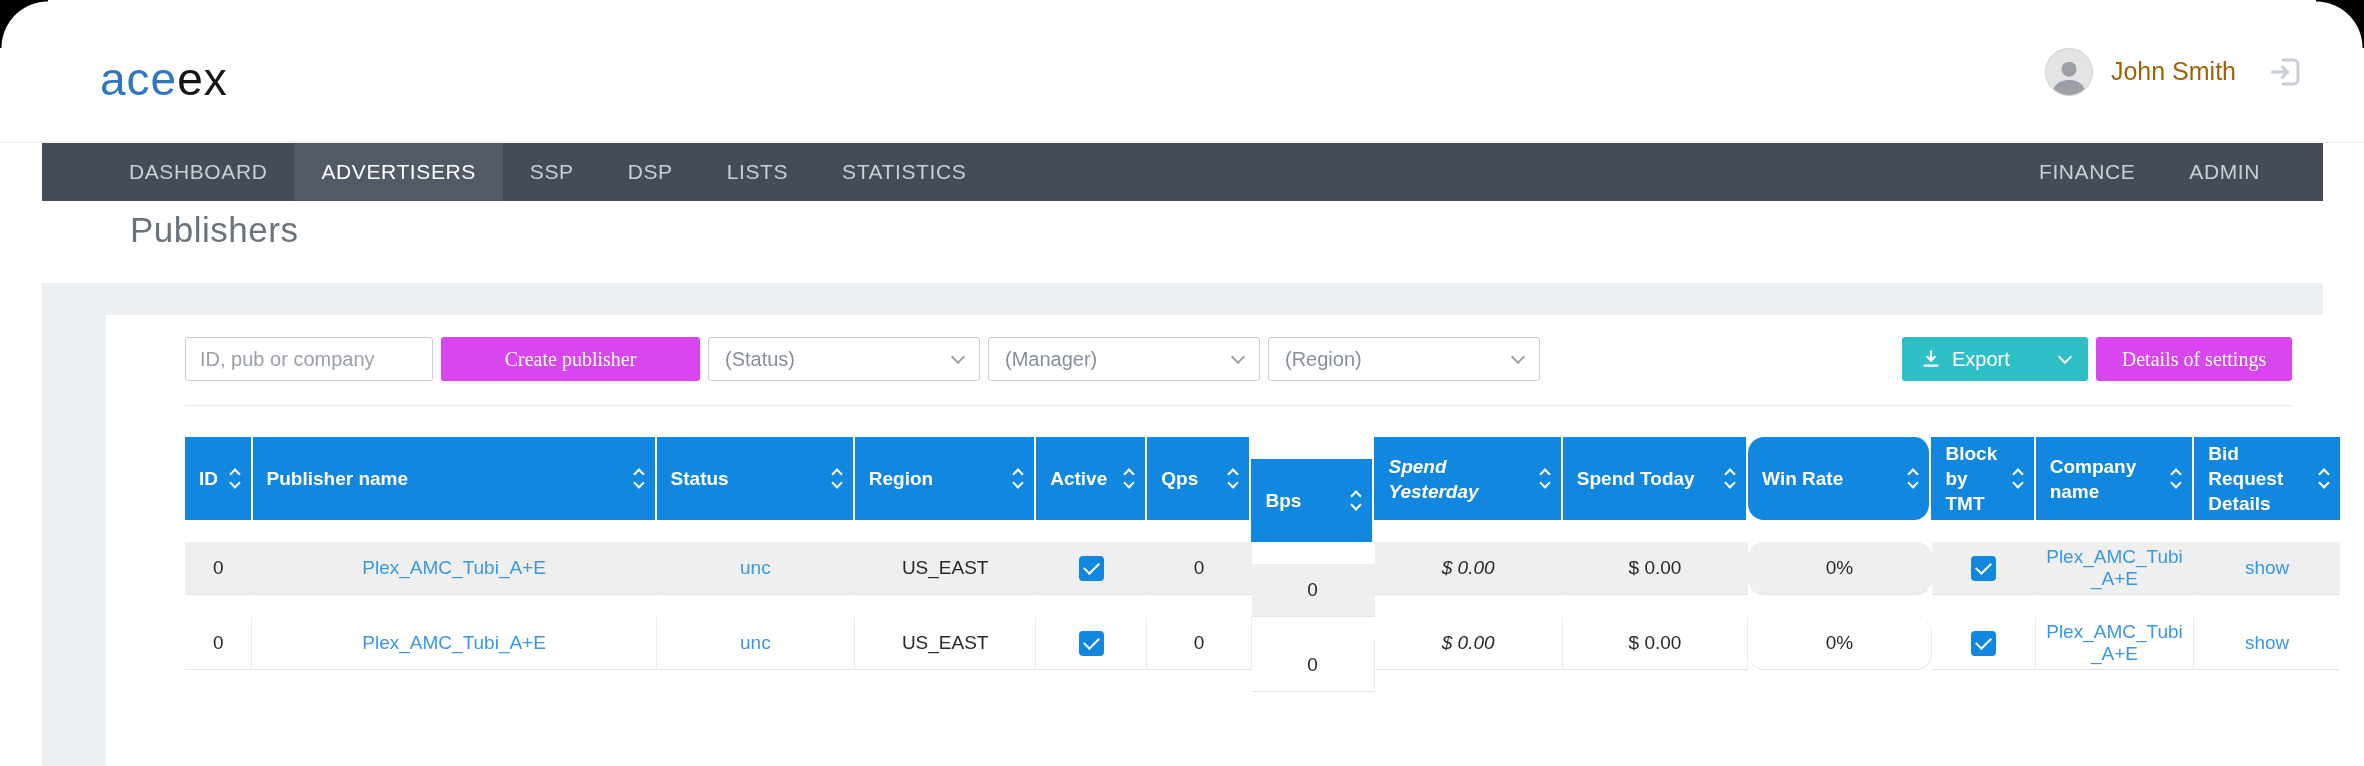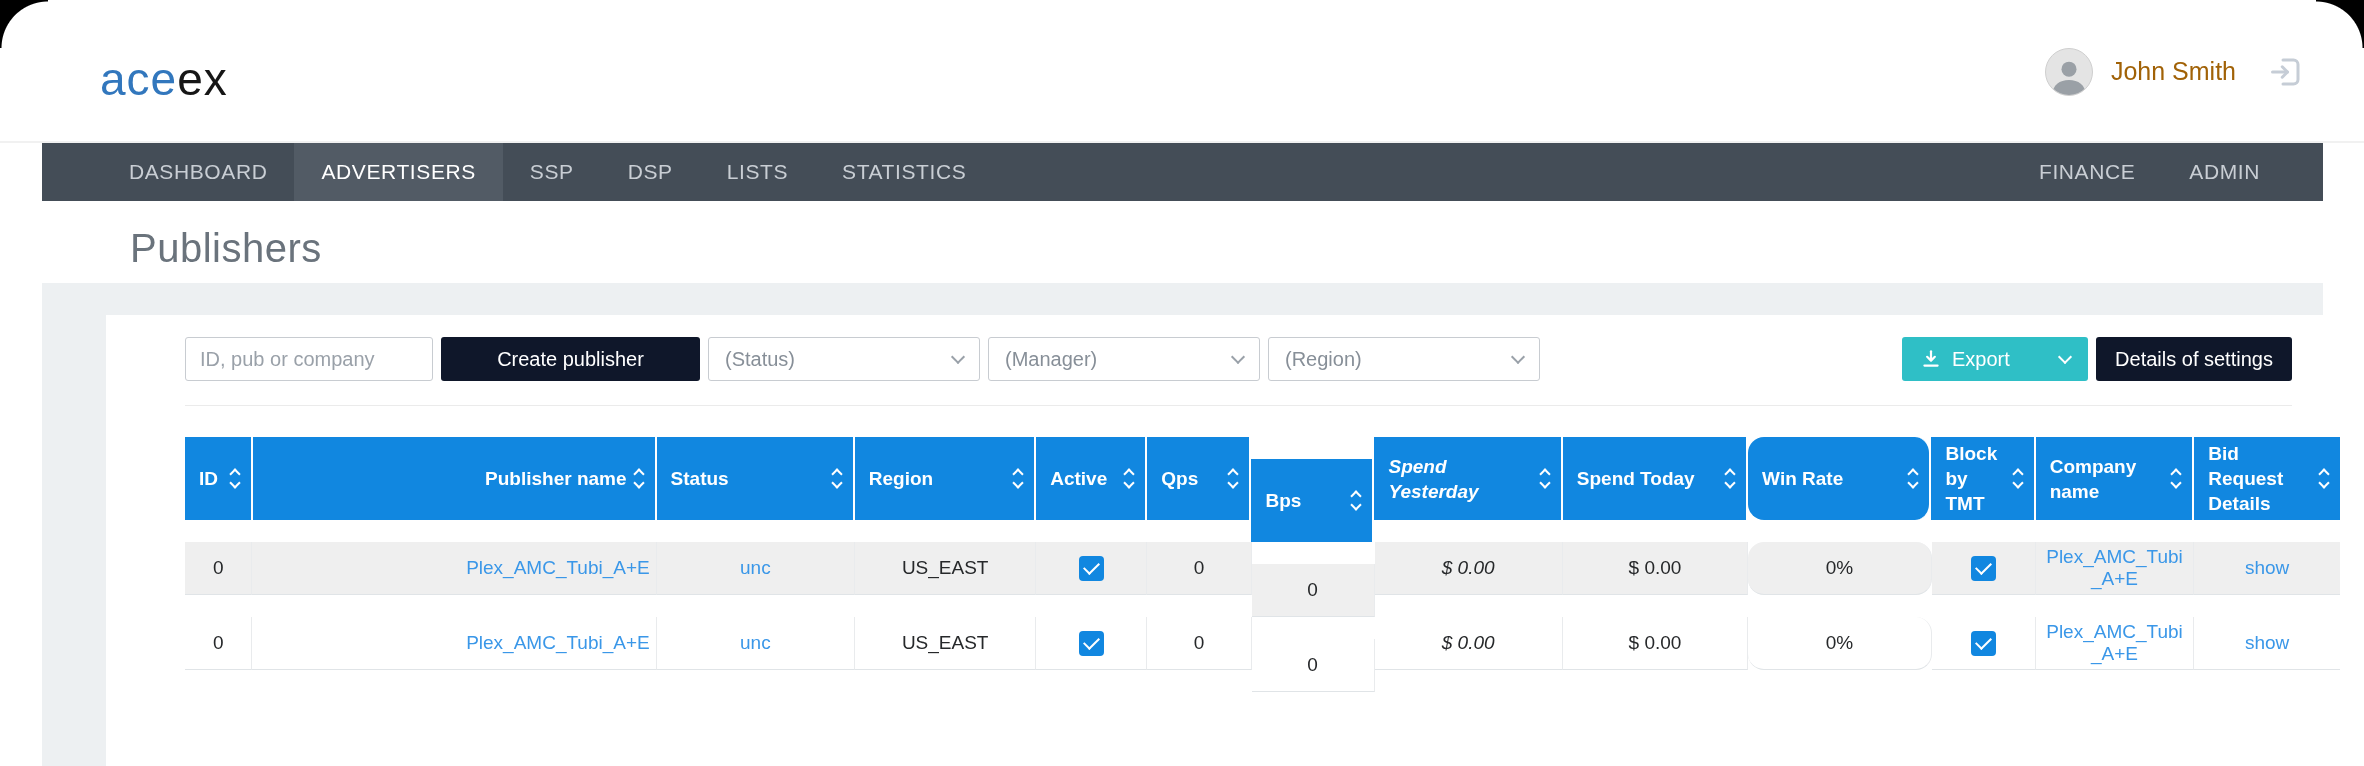--- a/index.html
+++ b/index.html
@@ -23,34 +23,34 @@
 
   
   .nav { position:absolute; top:143px; left:42px; width:2281px; height:58px; background:#444d57; display:flex; align-items:stretch; font-size:21px; letter-spacing:0.6px; color:#c9ced4; }
   .nav-left { display:flex; margin-left:60px; }
   .nav-item { display:flex; align-items:center; padding:0 27px; cursor:pointer; white-space:nowrap; }
   .nav-item.active { background:#525b65; color:#ffffff; }
   .nav-spacer { flex:1; }
   .nav-right { display:flex; margin-right:36px; }
 
   
-  .page-title { position:absolute; top:226px; left:130px; font-size:40px; color:#6a737c; letter-spacing:0.5px; }
+  .page-title { position:absolute; top:210px; left:130px; font-size:35px; color:#6a737c; letter-spacing:0.5px; }
 
   
   .content-bg { position:absolute; top:283px; left:42px; width:2281px; height:483px; background:#edf0f2; }
 
   
   .card { position:absolute; top:315px; left:106px; width:2217px; height:451px; background:#ffffff;padding-left:48px; }
 
   
   .toolbar { display:flex; gap:8px; padding:22px 31px 0 31px; height:66px; }
   .search-input { width:248px; height:44px; border:1px solid #c8ccd1; border-radius:3px; padding:0 14px; font-size:20px; color:#3c4248; outline:none; font-family:"Liberation Sans",sans-serif; }
   .search-input::placeholder { color:#9aa1a9; }
   .btn { height:44px; border:none; border-radius:3px; font-size:20px; color:#fff; cursor:pointer; font-family:"Liberation Sans",sans-serif; display:flex; align-items:center; justify-content:center; }
-  .btn-blue { background:#0f172a; }
+  .btn-blue { background:#d946ef;font-family:Liberation Serif, serif; }
   .btn-create { width:259px; }
   .select { width:272px; height:44px; border:1px solid #c8ccd1; border-radius:3px; background:#fff; display:flex; align-items:center; justify-content:space-between; padding:0 16px; font-size:20px; color:#878f98; cursor:pointer; }
   .chev { width:10px; height:10px; border:solid #9aa1a9; border-width:0 2px 2px 0; transform:rotate(45deg); margin-top:-5px; }
   .toolbar-spacer { flex:1; }
   .btn-export { width:186px; background:#2fbfc6; justify-content:space-between; padding:0 18px; }
   .btn-export .chev { border-color:#fff; }
   .export-left { display:flex; align-items:center; gap:10px; }
   .btn-details { width:196px; }
 
   .toolbar-divider { margin:24px 31px 0 31px; border-top:1px solid #ebebeb; }
@@ -61,21 +61,21 @@
   .th { background:#1187e0; color:#fff; font-weight:bold; height:83px; display:flex; align-items:center; justify-content:space-between; padding:0 12px 0 14px; border-right:2px solid #fff; line-height:25px; cursor:pointer; }
   .th:last-child { border-right:none; }
   .td { height:53px; display:flex; align-items:center; justify-content:center; text-align:center; border-right:1px solid #e9ebed; border-bottom:1px solid #e0e4e7; padding:0 6px; line-height:22px; }
   .td:last-child { border-right:none; }
   .row-odd .td { background:#efefef; }
   .row-even .td { background:#ffffff; }
   .link { color:#3a97e8; cursor:pointer; }
   .break { word-break:break-all; }
 
   
-  .c0{width:68px;} .c1{width:408px;justify-content:flex-end;} .c2{width:200px;} .c3{width:183px;} .c4{width:112px;}
+  .c0{width:68px;} .c1{width:408px;} .c2{width:200px;} .c3{width:183px;} .c4{width:112px;}
   .c5{width:105px;} .c6{width:124px;margin-top:22px;} .c7{width:190px;font-style:italic;} .c8{width:187px;} .c9{width:185px;border-radius:16px;}
   .c10{width:105px;} .c11{width:160px;} .c12{width:147px;}
 
   
   .sort { display:flex; flex-direction:column; gap:4px; align-items:center; margin-left:8px; flex:none; }
   .sort i { display:block; width:8px; height:8px; border:solid #ffffff; border-width:2px 2px 0 0; }
   .sort .up { transform:rotate(-45deg); }
   .sort .dn { transform:rotate(135deg); margin-top:-3px; }
 
   

